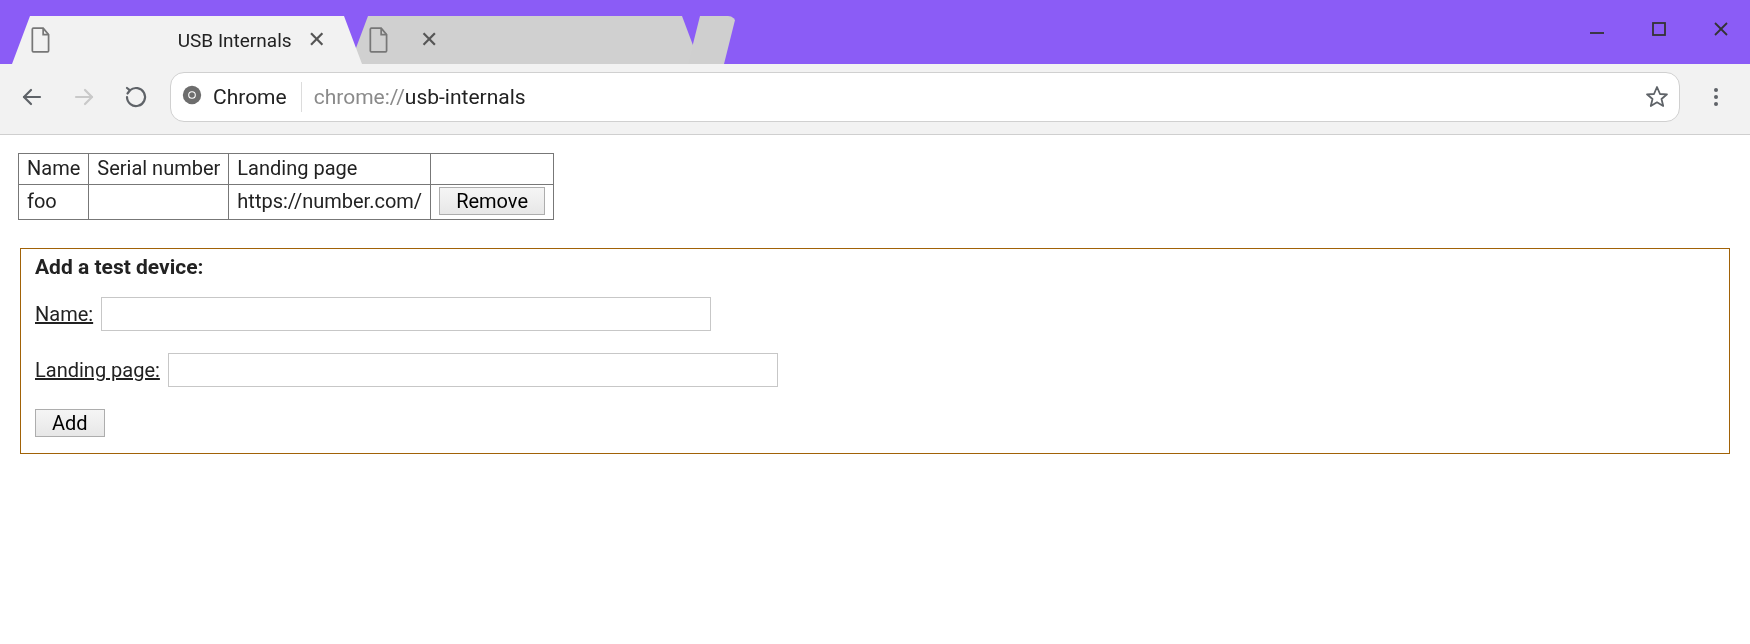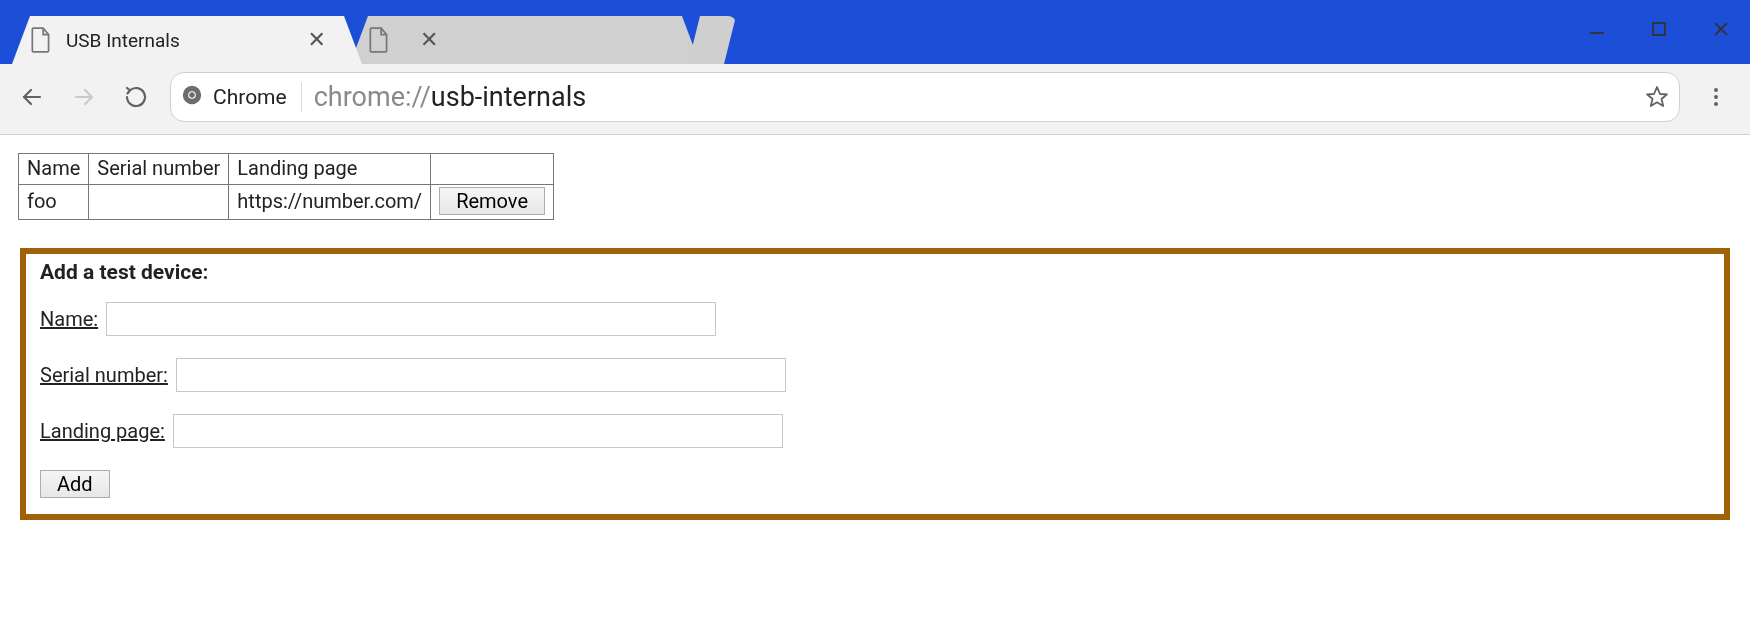--- a/index.html
+++ b/index.html
@@ -7,22 +7,23 @@
   body {
     font-family: "Segoe UI", Roboto, Arial, sans-serif;
     font-size: 19px;
     background: #fff;
     width: 1750px;
     color: #222;
   }
 
   
   .chrome {
-    background: #1d4ed8;
+    background: #8b5cf6;
     position: relative;
+    text-align: right;
   }
   .tabstrip {
     display: flex;
     align-items: flex-end;
     height: 64px;
     padding-left: 12px;
     position: relative;
   }
   .tab {
     position: relative;
@@ -115,21 +116,21 @@
     align-items: center;
     gap: 10px;
     color: #222;
     font-size: 21px;
     padding-right: 14px;
     border-right: 1px solid #dcdcdc;
     height: 30px;
   }
   .omni-chip svg { width: 22px; height: 22px; }
   .omni-url {
-    font-size: 27px;
+    font-size: 21px;
     color: #222;
   }
   .omni-url .scheme { color: #8a8a8a; }
   .omni-star {
     margin-left: auto;
     color: #5f6368;
     cursor: pointer;
     display: flex;
   }
   .kebab-btn {
@@ -158,21 +159,21 @@
     font-family: inherit;
     font-size: 20px;
     padding: 1px 16px;
     border: 1px solid #adadad;
     background: linear-gradient(#f5f5f5, #e7e7e7);
     cursor: pointer;
   }
 
   fieldset.addbox {
     margin-top: 28px;
-    border: 6px solid #a16207;
+    border: 1px solid #a16207;
     padding: 6px 14px 16px 14px;
   }
   .addbox .legend {
     font-weight: 700;
     font-size: 21px;
     margin-bottom: 18px;
   }
   .addbox .row {
     display: flex;
     align-items: center;
@@ -313,24 +314,20 @@
   </table>
 
   <fieldset class="addbox">
     <div class="legend">Add a test device:</div>
 
     <div class="row">
       <label>Name:</label>
       <input type="text" value="" style="">
     </div>
     <div class="row">
-      <label>Serial number:</label>
-      <input type="text" value="" style="">
-    </div>
-    <div class="row">
       <label>Landing page:</label>
       <input type="text" value="" style="">
     </div>
 
     <button class="native">Add</button>
   </fieldset>
 
 </div>
 
 </body></html>

